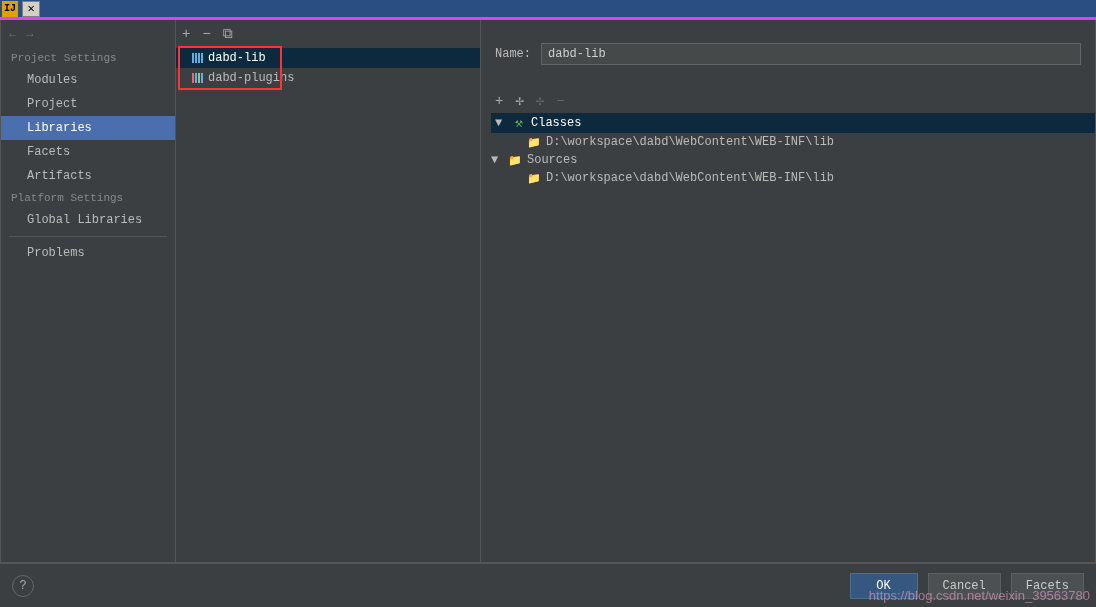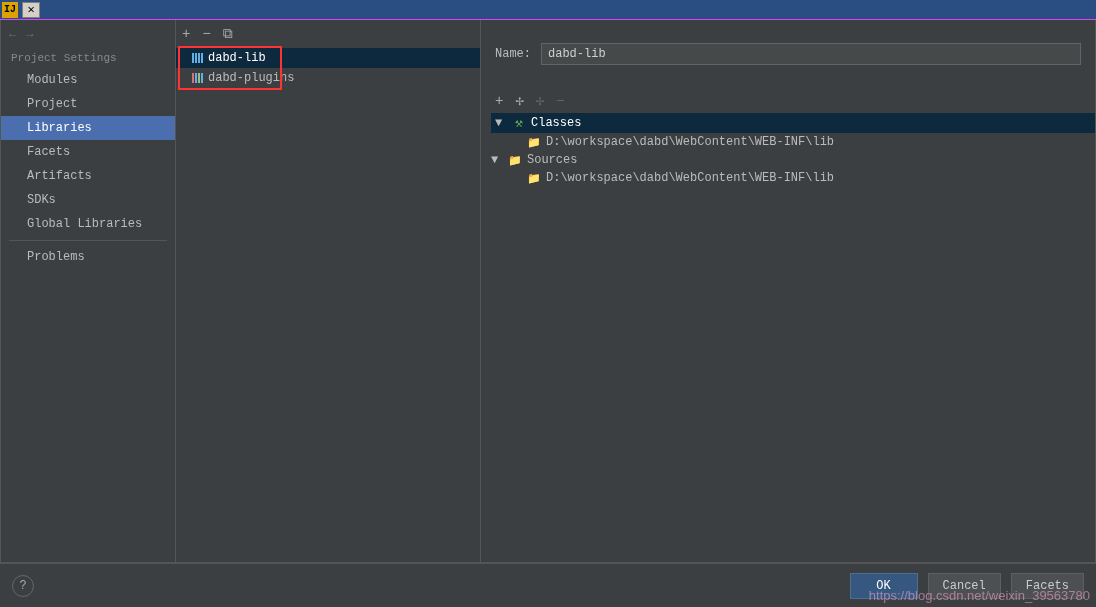--- a/index.html
+++ b/index.html
@@ -1,18 +1,18 @@
 <!DOCTYPE html>
 <html><head>
 <meta charset="utf-8">
 <style>
 * { margin: 0; padding: 0; box-sizing: border-box; font-family: "Consolas", "Courier New", monospace; font-size: 12px; }
 body { background: #3c3f41; color: #bbbbbb; width: 1096px; height: 607px; overflow: hidden; display: flex; flex-direction: column; }
 
-.titlebar { background: #2b4e82; color: #ffffff; height: 20px; display: flex; align-items: center; padding: 0 2px; border-bottom: 1px solid #d946ef; font-weight: bold; }
+.titlebar { background: #2b4e82; color: #ffffff; height: 20px; display: flex; align-items: center; padding: 0 2px; border-bottom: 3px solid #d946ef; font-weight: bold; }
 .titlebar .app-icon { width: 16px; height: 16px; background: #dda200; display: flex; align-items: center; justify-content: center; color: #000; font-size: 10px; margin-right: 4px; }
 .titlebar .title { flex: 1; letter-spacing: 0.5px; }
 .titlebar .close { width: 18px; height: 16px; background: #d4d0c8; border: 1px solid #808080; color: #000; display: flex; align-items: center; justify-content: center; font-weight: bold; cursor: pointer; }
 
 .content { flex: 1; display: flex; background: #3c3f41; border: 1px solid #555; border-top: none; }
 
 .left-panel { width: 175px; background: #3c3f41; border-right: 1px solid #555; display: flex; flex-direction: column; }
 .nav-top { height: 28px; display: flex; align-items: center; padding: 0 8px; gap: 10px; }
 .nav-arrow { color: #707070; cursor: pointer; }
 .section-header { color: #888; padding: 4px 10px; font-size: 11px; }
@@ -68,21 +68,21 @@
     <div class="nav-top">
       <span class="nav-arrow">←</span>
       <span class="nav-arrow">→</span>
     </div>
     <div class="section-header">Project Settings</div>
     <div class="nav-item">Modules</div>
     <div class="nav-item">Project</div>
     <div class="nav-item selected">Libraries</div>
     <div class="nav-item">Facets</div>
     <div class="nav-item">Artifacts</div>
-    <div class="nav-item">SDKs</div>
+    <div class="section-header">Platform Settings</div>
     <div class="nav-item">Global Libraries</div>
     <div class="divider"></div>
     <div class="nav-item">Problems</div>
   </div>
 
   <div class="mid-panel">
     <div class="toolbar">
       <span class="tool-btn">+</span>
       <span class="tool-btn">−</span>
       <span class="tool-btn">⧉</span>

